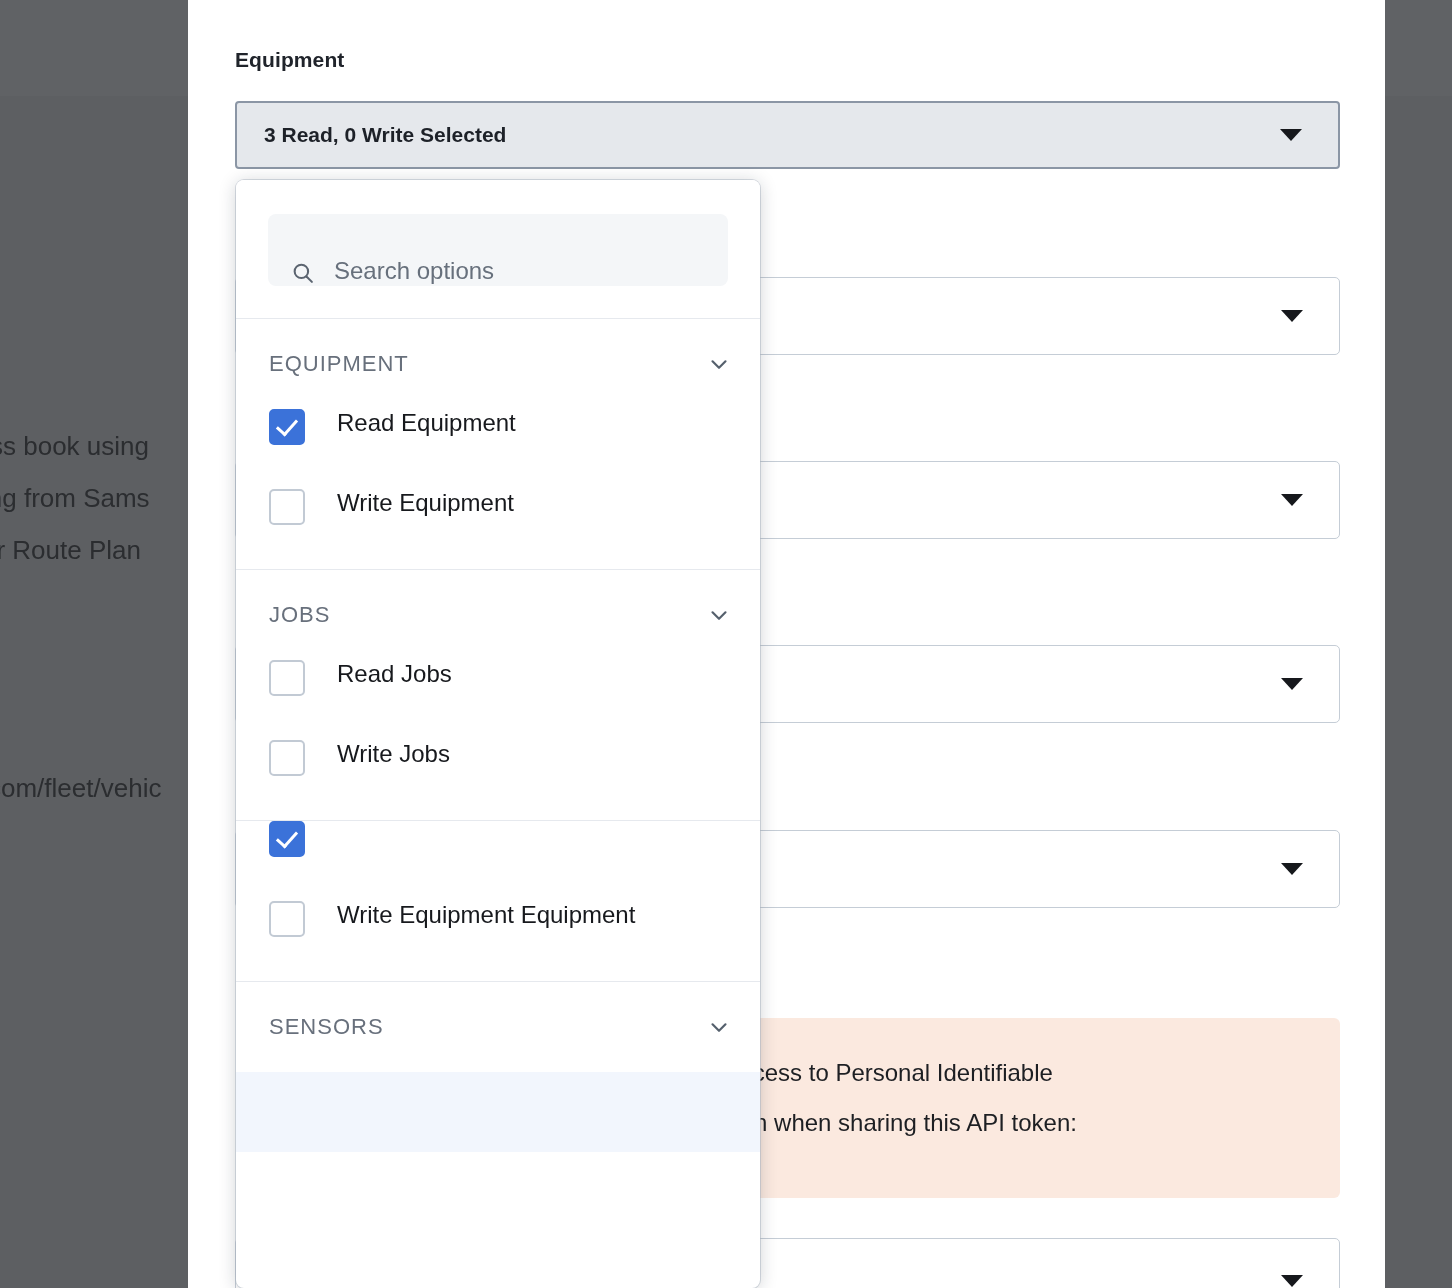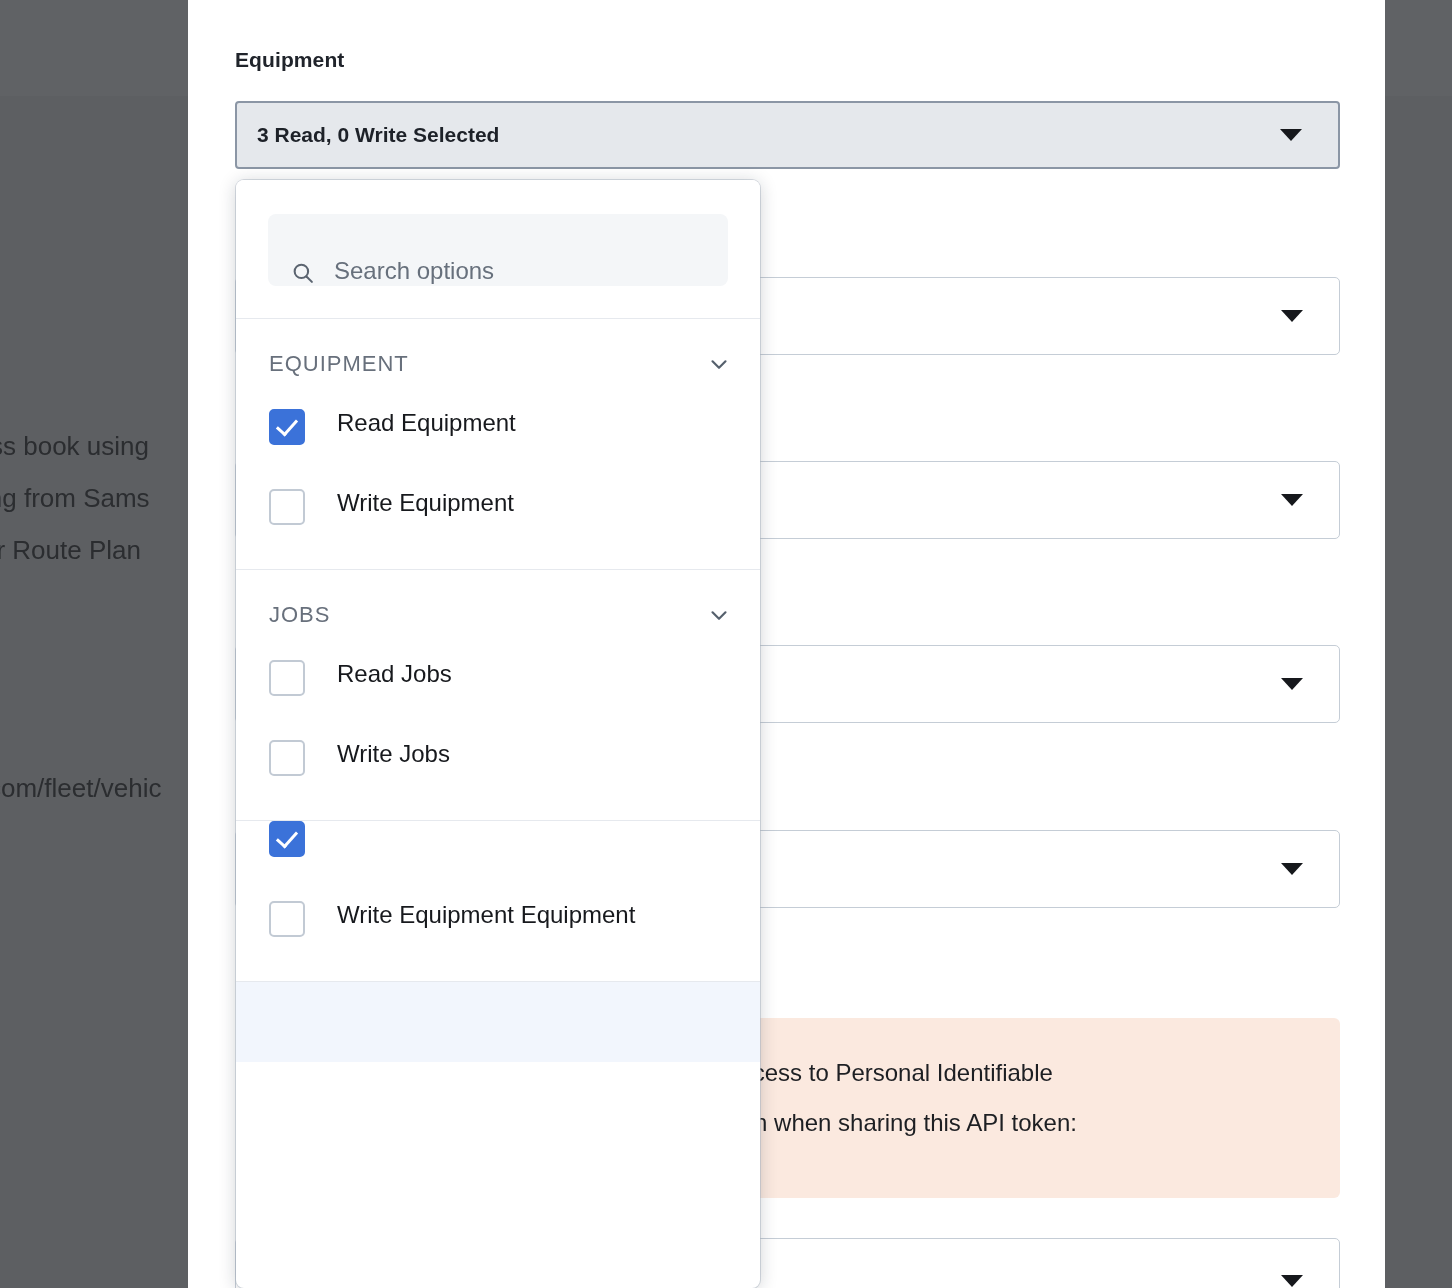--- a/index.html
+++ b/index.html
@@ -72,21 +72,21 @@
     width: 1105px;
     height: 68px;
     box-sizing: border-box;
     background: #e5e8ec;
     border: 2px solid #8b96a5;
     border-radius: 4px;
     display: flex;
     align-items: center;
   }
   .combo-text {
-    margin-left: 20px;
+    margin-left: 27px;
     font-size: 21px;
     font-weight: bold;
     color: #1d2128;
   }
   .combo-caret {
     position: absolute;
     right: 36px;
     top: 50%;
     transform: translateY(-50%);
     width: 0; height: 0;
@@ -348,20 +348,28 @@
         <span class="cb on"></span>
       </div>
       <div class="opt">
         <span class="cb"></span>
         <span class="opt-label">Write Equipment Equipment</span>
       </div>
     </div>
     <div class="group-sep"></div>
 
     <div class="group">
+      <div class="group-header">
+        <span class="group-title">SENSORS</span>
+        <span class="chev">
+          <svg width="26" height="26" viewBox="0 0 24 24" fill="none" stroke="#55606d" stroke-width="2" stroke-linecap="round" stroke-linejoin="round">
+              <polyline points="6 9.5 12 15.5 18 9.5"></polyline>
+            </svg>
+        </span>
+      </div>
       <div class="opt highlighted">
         <span class="opt-label"></span>
       </div>
     </div>
 
   </div>
 
 </div>
 
 </body></html>

